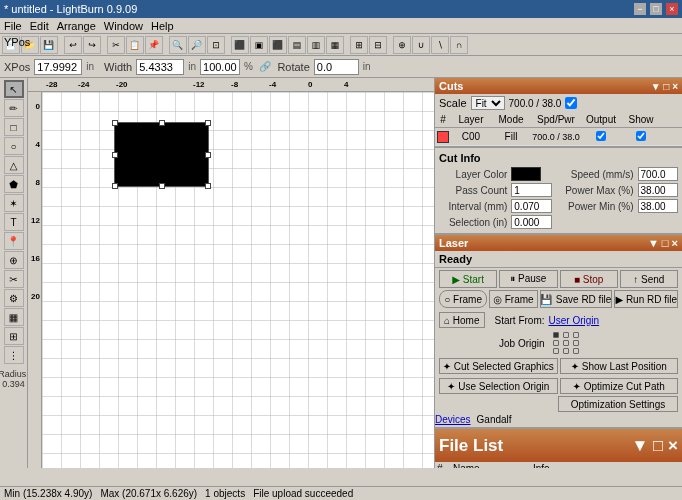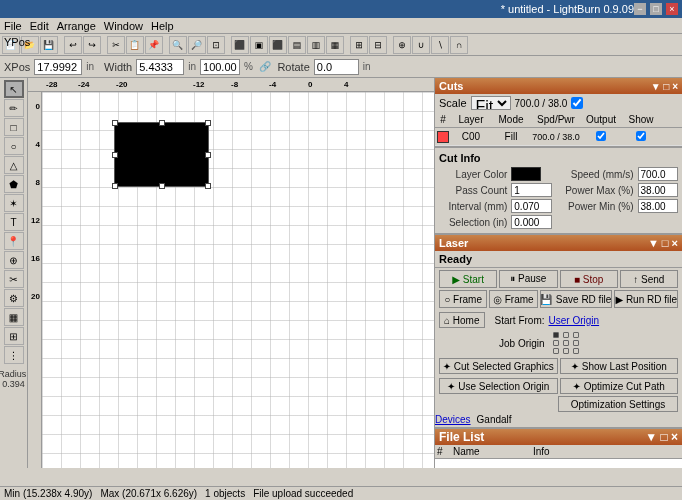--- a/index.html
+++ b/index.html
@@ -6,21 +6,21 @@
     body { width: 682px; height: 500px; overflow: hidden; font-family: Arial, sans-serif; font-size: 11px; background: #d4d0c8; }
 
     
     #titlebar {
       background: #2d5a8e;
       color: white;
       height: 18px;
       display: flex;
       align-items: center;
       padding: 0 4px;
-      justify-content: flex-end;
+      justify-content: space-between;
     }
     #titlebar .controls { display: flex; gap: 4px; }
     #titlebar .ctrl-btn { width: 12px; height: 12px; background: #aaa; border: none; cursor: pointer; font-size: 9px; color: white; display: flex; align-items: center; justify-content: center; }
 
     
     #menubar {
       background: #d4d0c8;
       height: 16px;
       display: flex;
       align-items: center;
@@ -202,21 +202,21 @@
     .cuts-cell { font-size: 10px; text-align: center; overflow: hidden; }
     .color-swatch { width: 12px; height: 12px; background: #ff4444; margin: 0 auto; border: 1px solid #333; }
     .scale-row {
       display: flex;
       align-items: center;
       padding: 2px 4px;
       gap: 4px;
     }
     .scale-select {
       height: 14px;
-      font-size: 16px;
+      font-size: 10px;
       border: 1px solid #888;
     }
     .cuts-checkbox { width: 12px; height: 12px; }
 
     
     #cut-info {
       padding: 4px;
     }
     .cut-info-title { font-weight: bold; font-size: 11px; margin-bottom: 3px; }
     .cut-info-grid {
@@ -305,25 +305,25 @@
       font-size: 10px;
     }
 
     
     #filelist-panel {
       border-top: 2px solid #999;
     }
     .filelist-header {
       background: linear-gradient(to bottom, #c8834a, #b05020);
       color: white;
-      height: 16px;
-      display: flex;
-      align-items: center;
-      padding: 0 4px;
-      font-size: 12px;
+      height: 33px;
+      display: flex;
+      align-items: center;
+      padding: 0 4px;
+      font-size: 17px;
       font-weight: bold;
       justify-content: space-between;
     }
     .filelist-table-header {
       display: grid;
       grid-template-columns: 16px 80px 1fr;
       background: #d4d0c8;
       border-bottom: 1px solid #999;
       height: 14px;
       align-items: center;
@@ -553,21 +553,21 @@
       <div class="laser-status">Ready</div>
 
       <div style="display:flex; gap:2px; padding:2px 4px;">
         <button class="laser-btn laser-btn-green" style="flex:1;">▶ Start</button>
         <button class="laser-btn" style="flex:1;">⏸ Pause</button>
         <button class="laser-btn laser-btn-red" style="flex:1;">■ Stop</button>
         <button class="laser-btn" style="flex:1;">↑ Send</button>
       </div>
 
       <div style="display:flex; gap:2px; padding:0 4px 2px;">
-        <button class="laser-btn" style="flex:1;">○ Frame</button>
+        <button class="laser-btn" style="flex:1;border-radius:8px;">○ Frame</button>
         <button class="laser-btn" style="flex:1;">◎ Frame</button>
         <button class="laser-btn" style="flex:1;">💾 Save RD file</button>
         <button class="laser-btn" style="flex:1;">▶ Run RD file</button>
       </div>
 
       <div class="laser-row">
         <button class="laser-row-btn">⌂ Home</button>
         <span style="margin-left:6px;">Start From:</span>
         <span class="laser-link">User Origin</span>
       </div>

